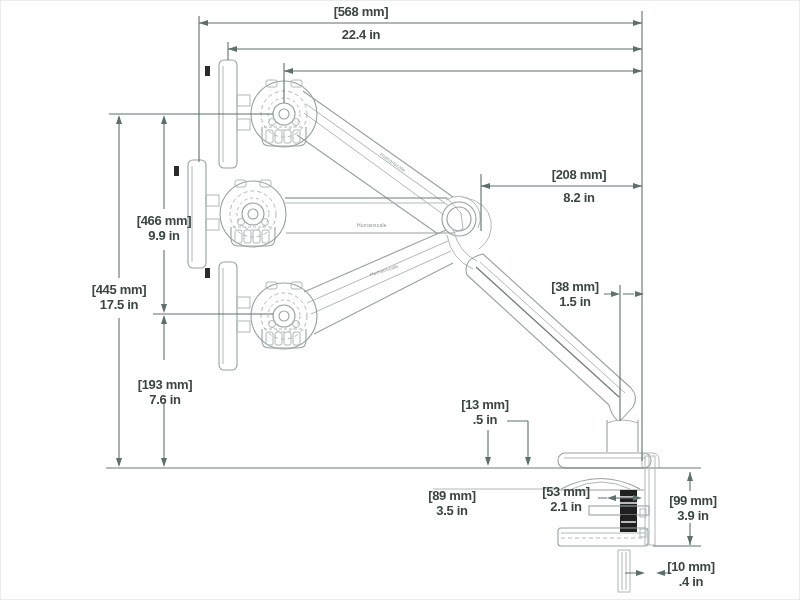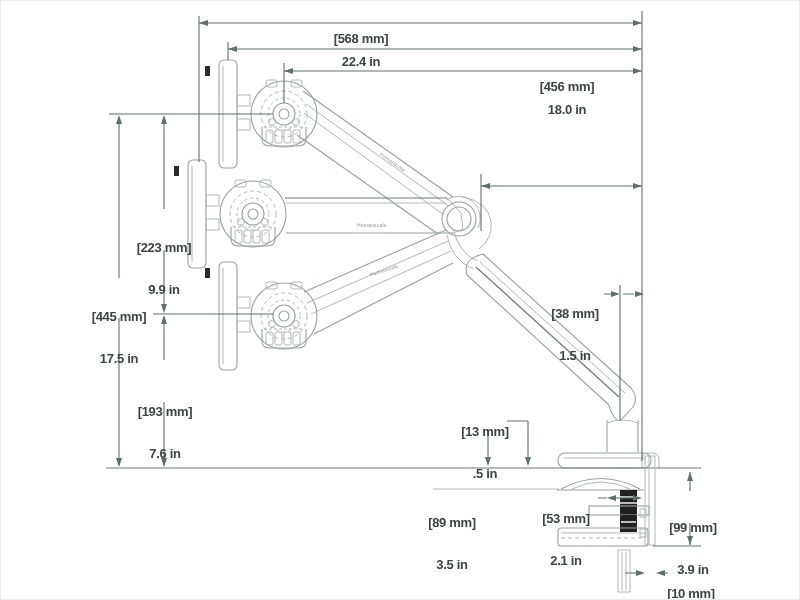--- a/index.html
+++ b/index.html
@@ -1,21 +1,21 @@
 <!DOCTYPE html>
 <html><head>
 <meta charset="utf-8">
 <style>
   html,body{margin:0;padding:0;background:#fff;}
   #stage{position:relative;width:800px;height:600px;background:#ffffff;overflow:hidden;
          font-family:"Liberation Sans", sans-serif;border:1px solid #ececec;box-sizing:border-box;}
   #drawing{position:absolute;left:0;top:0;}
   .dim{position:absolute;text-align:center;transform:translateX(-50%);
        font-size:13px;font-weight:700;letter-spacing:-0.3px;color:#3b4643;line-height:15px;white-space:nowrap;}
-  .dim span{display:block;margin-top:27px;}
+  .dim span{display:block;}
   .dim.split span + span{margin-top:8px;}
   .brand{position:absolute;font-size:5px;color:#8a9492;letter-spacing:0.2px;white-space:nowrap;}
   
   .sL{stroke:#b0b8b7;fill:none;stroke-width:1;}
   .sM{stroke:#97a1a0;fill:none;stroke-width:1.1;}
   .sD{stroke:#6e7a78;fill:none;stroke-width:1.2;}
   .dm{stroke:#5d716c;fill:none;stroke-width:1.1;}
   .ar{fill:#5d716c;stroke:none;}
 </style>
 </head>
@@ -182,34 +182,34 @@
       <polygon class="ar" points="527,465 524,456 530,456"></polygon>
       <polygon class="ar" points="487,465 484,456 490,456"></polygon>
       <polygon class="ar" points="689,544 686,535 692,535"></polygon>
     </g>
   </svg>
 
   <div class="dim split" style="left:360px;top:3px">
       <span>[568 mm]</span>
       <span>22.4 in</span>
     </div>
-  <div class="dim split" style="left:566px;top:51px">
-      <span>[456 mm]</span>
-      <span>18.0 in</span>
+  <div class="dim split" style="left:578px;top:166px">
+      <span>[208 mm]</span>
+      <span>8.2 in</span>
     </div>
   <div class="dim" style="left:574px;top:278px">
       <span>[38 mm]</span>
       <span>1.5 in</span>
     </div>
   <div class="dim" style="left:118px;top:281px">
       <span>[445 mm]</span>
       <span>17.5 in</span>
     </div>
   <div class="dim" style="left:163px;top:212px">
-      <span>[223 mm]</span>
+      <span>[466 mm]</span>
       <span>9.9 in</span>
     </div>
   <div class="dim" style="left:164px;top:376px">
       <span>[193 mm]</span>
       <span>7.6 in</span>
     </div>
   <div class="dim" style="left:484px;top:396px">
       <span>[13 mm]</span>
       <span>.5 in</span>
     </div>

